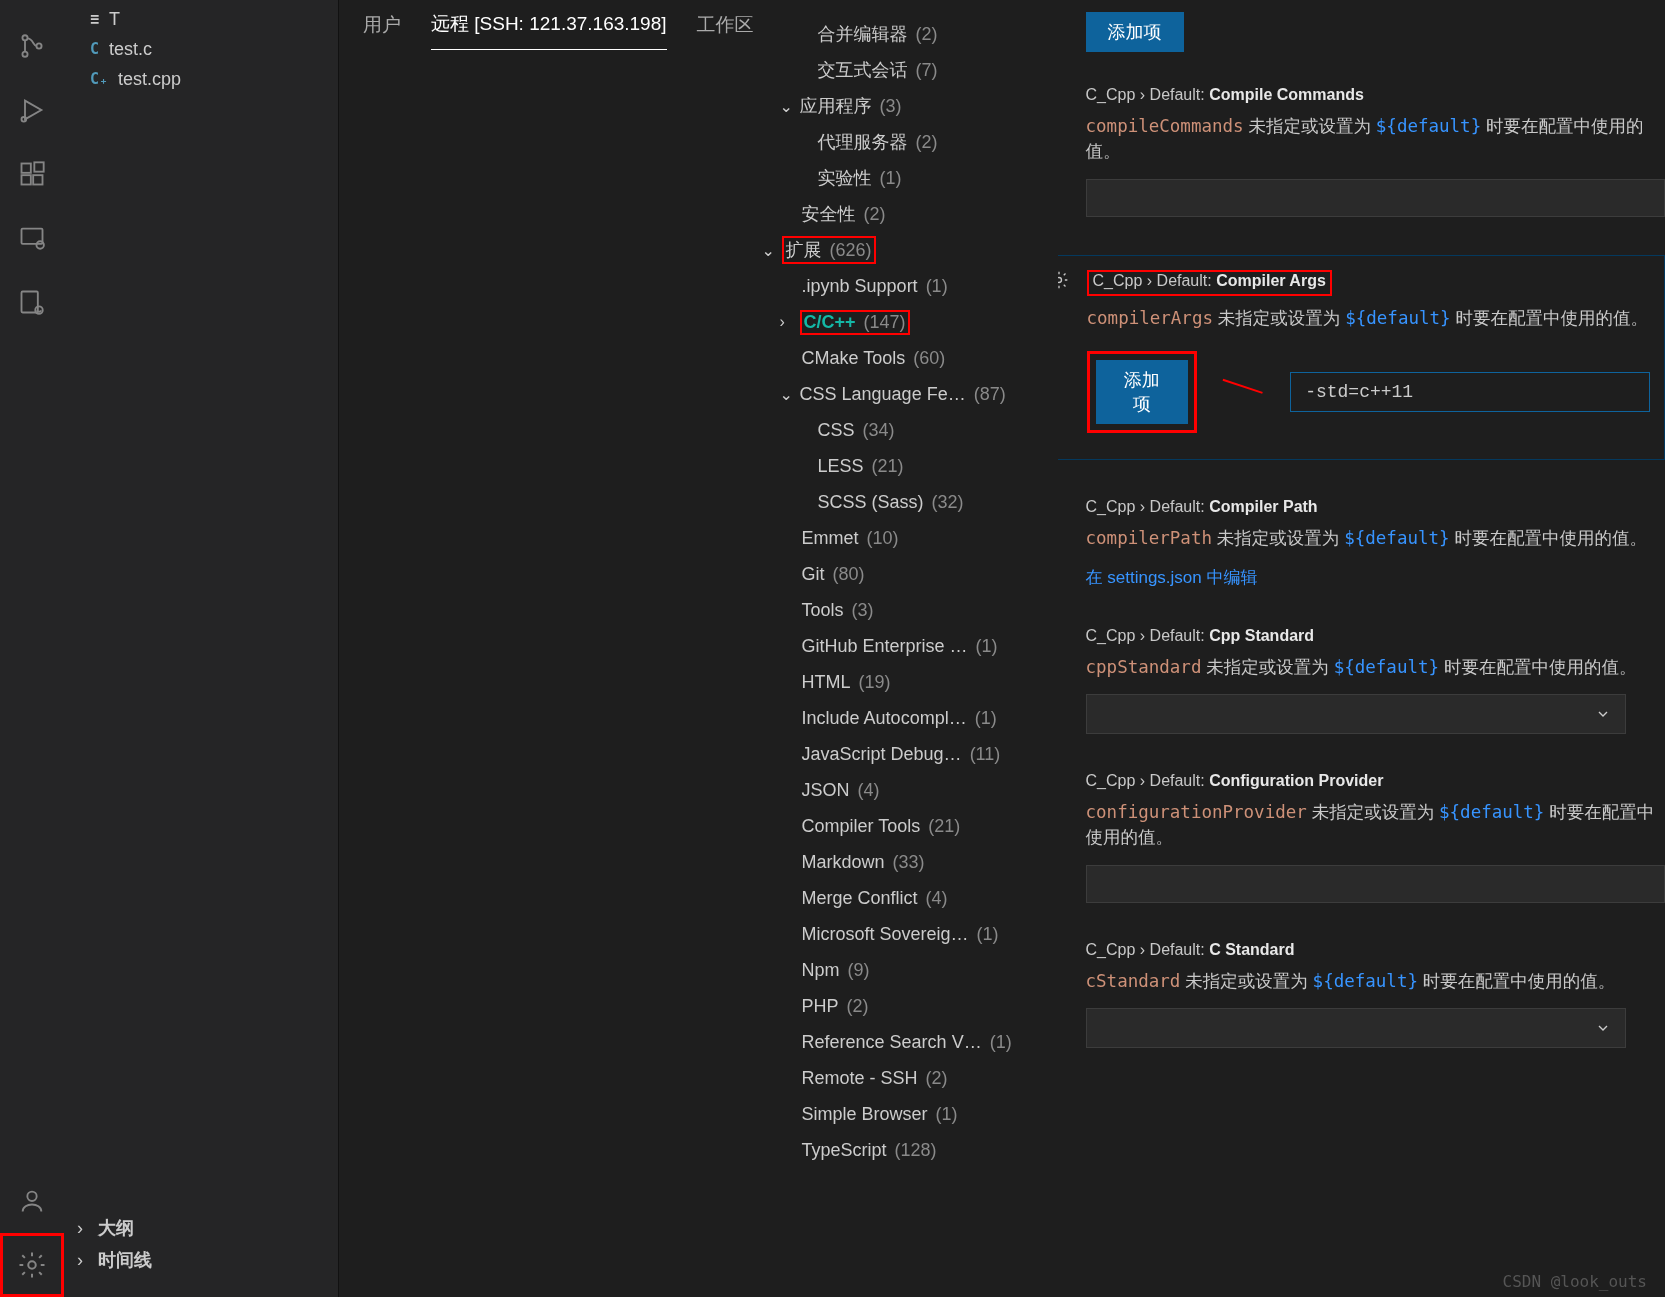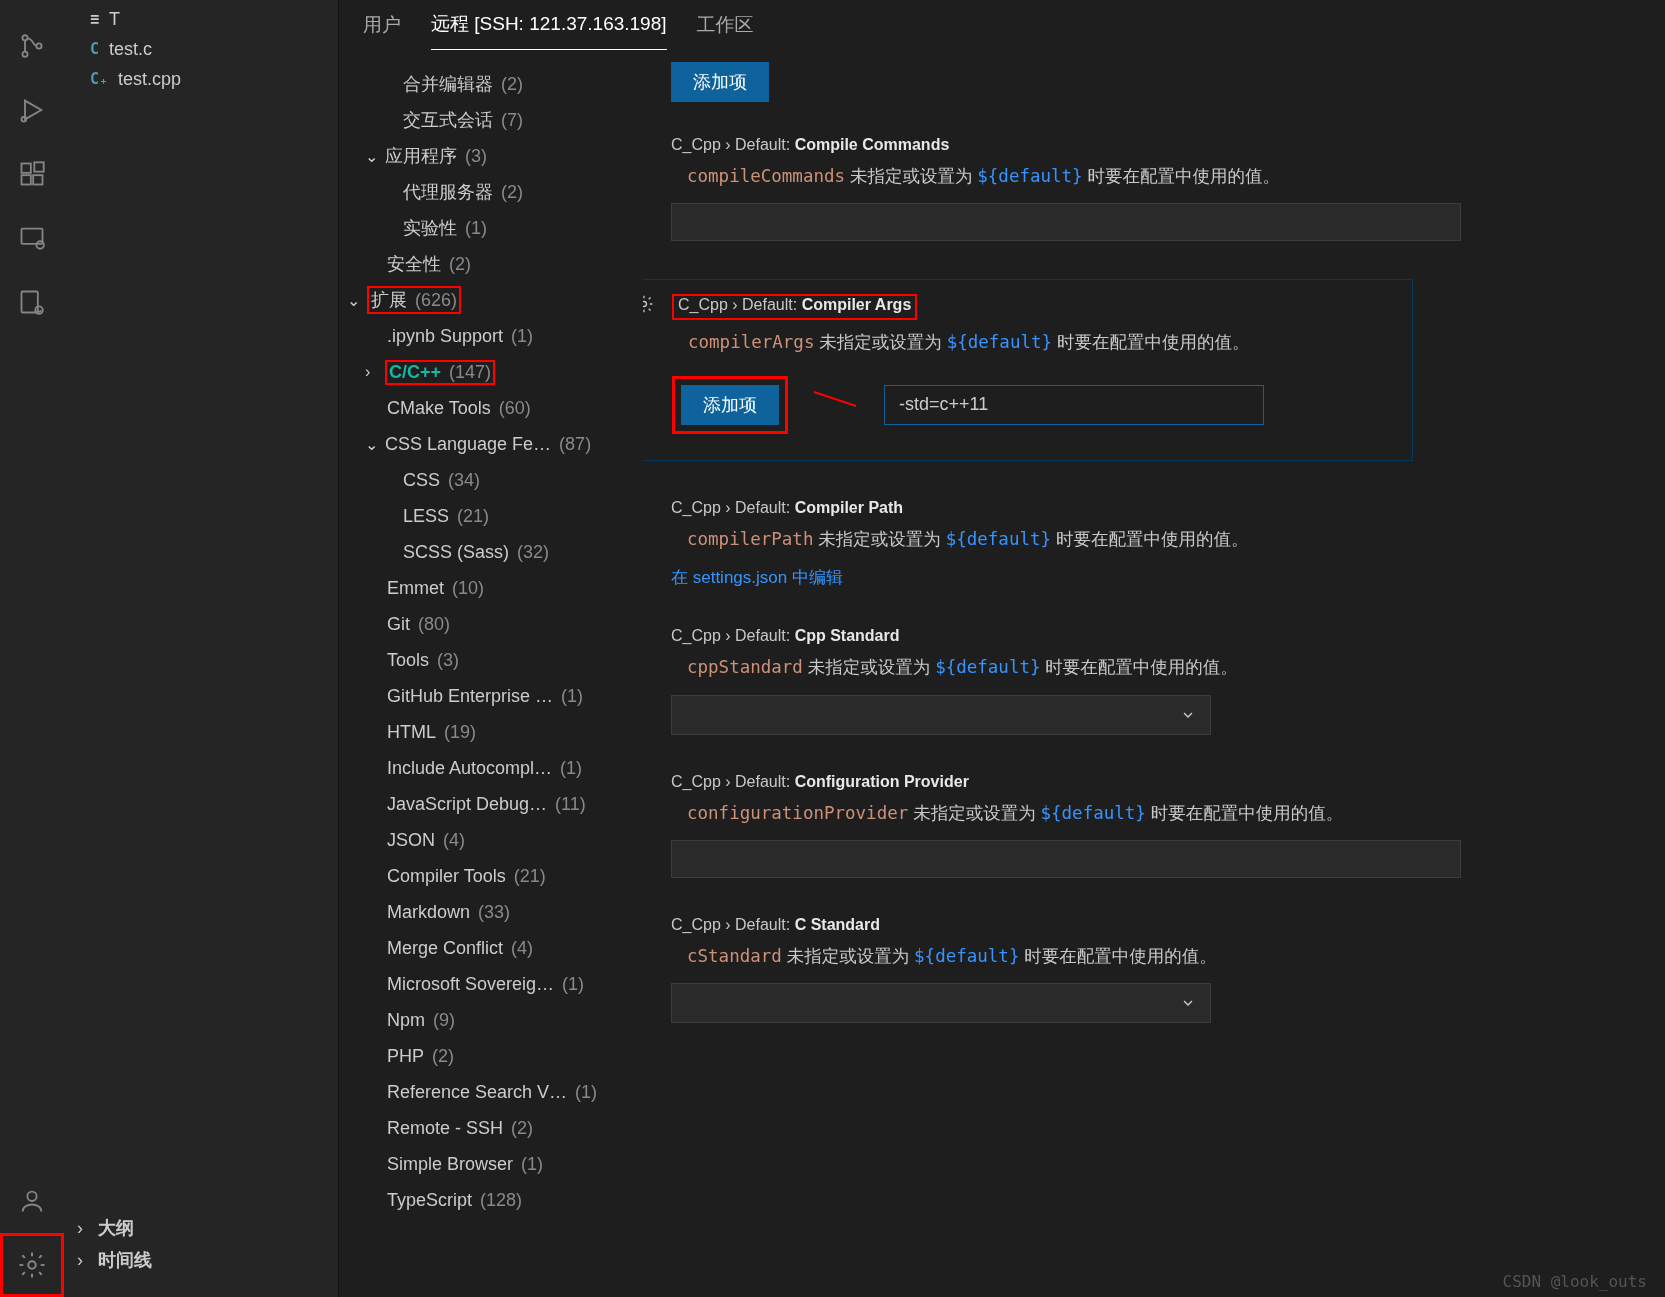--- a/index.html
+++ b/index.html
@@ -20,21 +20,21 @@
   .activity-bar .gear { border:3px solid #ff0000; }
   .explorer {
     width:275px; background:#252526; border-right:1px solid #111;
     padding-top:4px; font-size:18px;
   }
   .file-row { display:flex; align-items:center; height:30px; padding-left:26px; gap:10px; color:#ccc;}
   .file-row .lang { font-family:Consolas,monospace; font-weight:600; font-size:15px;}
   .lang.c { color:#519aba;} .lang.cpp{ color:#519aba;}
   .outline-sec { display:flex; align-items:center;height:32px; gap:10px; padding-left:8px; color:#ccc;}
   .chev { width:16px;height:16px; display:inline-flex;align-items:center;justify-content:center;}
-  .editor-area { flex:1; display:flex; flex-direction:column; background:#1e1e1e;}
+  .editor-area { flex:1; display:flex; flex-direction:row; background:#1e1e1e;}
   .tab-row { height:50px; display:flex; align-items:flex-end; gap:30px; padding-left:24px; color:#aaa; font-size:19px;}
   .tab { padding-bottom:12px; cursor:pointer;}
   .tab.sel { color:#fff; border-bottom:1px solid #fff;}
   .body { flex:1; display:flex; overflow:hidden;}
   .tree {
     width:304px; padding-top:16px; font-size:18px; color:#ccc;
     overflow:hidden;
   }
   .t-row { display:flex; align-items:center; height:36px; white-space:nowrap; overflow:hidden; text-overflow:ellipsis; }
   .t-row .cnt { color:#8a8a8a; margin-left:8px;}
@@ -43,40 +43,40 @@
   .redbox { border:2px solid #f00; padding:0 2px; }
   .bold { font-weight:700; color:#14b8a6;}
   .settings {
     flex:1; padding: 12px 0 0 28px; overflow:hidden; position:relative;
   }
   .section { margin-bottom:38px; max-width:790px;}
   .s-title { font-size:16px;}
   .s-title .path { color:#c8c8c8;}
   .s-title .key { font-weight:700; color:#e8e8e8;}
   .s-desc { margin-top:10px; font-size:17.5px; color:#c9c9c9; line-height:1.45;}
-  code.cd { font-family:Consolas,monospace; color:#ce9178;margin-left:16px;}
+  code.cd { font-family:Consolas,monospace; color:#ce9178;}
   code.tk { font-family:Consolas,monospace; color:#3794ff;}
   .textfield {
     margin-top:14px; height:38px; background:#2a2a2a; border:1px solid #3c3c3c; width:100%;
   }
   .addbtn {
     display:inline-block; background:#0e639c; color:#fff; padding:8px 22px; font-size:18px; border:none; cursor:pointer;
   }
   .hl-section {
     border:1px solid #04395e; padding:0 14px 26px 14px; position:relative;
     margin-left:-48px; padding-left:48px; padding-top:14px;
   }
   .hl-section .gear-ico { position:absolute; left:-2px; top:14px; color:#c5c5c5; left:10px;}
   .hl-section .redtitle { border:2px solid #f00; display:inline-block; padding:0 4px 4px 4px;}
   .inline-add { display:flex; align-items:center; gap:24px; margin-top:20px;}
   .inline-add .redbtn { border:3px solid #f00; padding:6px;}
   .inline-add .arrow-svg { width:48px;}
   .example-input {
     width:380px; height:40px; border:1px solid #0e639c; background:transparent;
-    color:#ccc; padding:0 14px; font-size:18px; font-family:Liberation Sans, sans-serif;
+    color:#ccc; padding:0 14px; font-size:18px; font-family:Liberation Mono, monospace;
   }
   .link { color:#3794ff; cursor:pointer;}
   .select {
     margin-top:14px; height:40px; width:540px; border:1px solid #3c3c3c; background:#2a2a2a;
     display:flex; align-items:center; justify-content:flex-end; padding-right:14px; color:#ccc;
   }
   .watermark {
     position:absolute; right:18px; bottom:6px; color:#555; font-size:16px; font-family:Consolas,monospace;
   }
   svg{display:block;}

